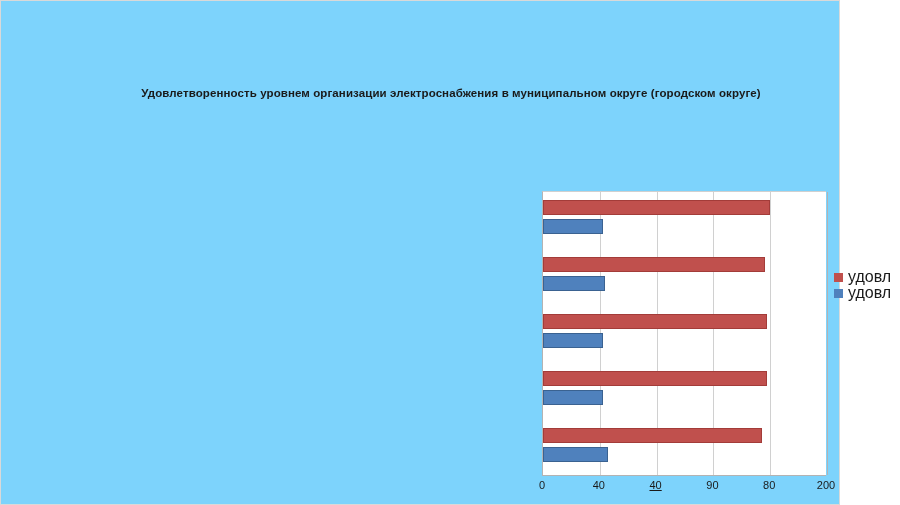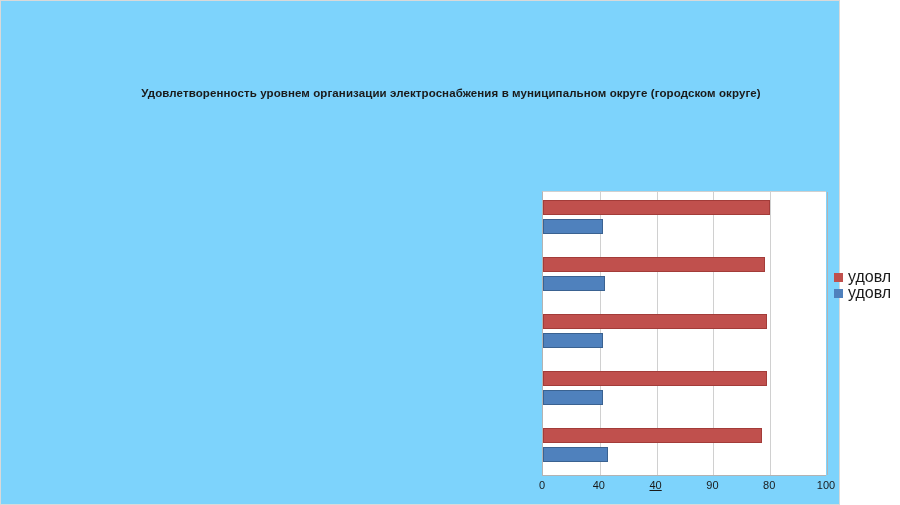--- a/index.html
+++ b/index.html
@@ -162,21 +162,21 @@
         </div>
       </div>
   </div>
 
   <div id="x-ticks">
       <div class="xtick" style="left: 0px;">0</div>
       <div class="xtick" style="left: 56.8px;">40</div>
       <div class="xtick" style="left: 113.6px; text-decoration: underline;">40</div>
       <div class="xtick" style="left: 170.4px;">90</div>
       <div class="xtick" style="left: 227.2px;">80</div>
-      <div class="xtick" style="left: 284px;">100</div>
+      <div class="xtick" style="left: 284px;">200</div>
     </div>
 
   <div id="legend">
       <div class="legend-row">
         <span class="legend-swatch s0"></span>
         <span>удовл</span>
       </div>
       <div class="legend-row">
         <span class="legend-swatch s1"></span>
         <span>удовл</span>

